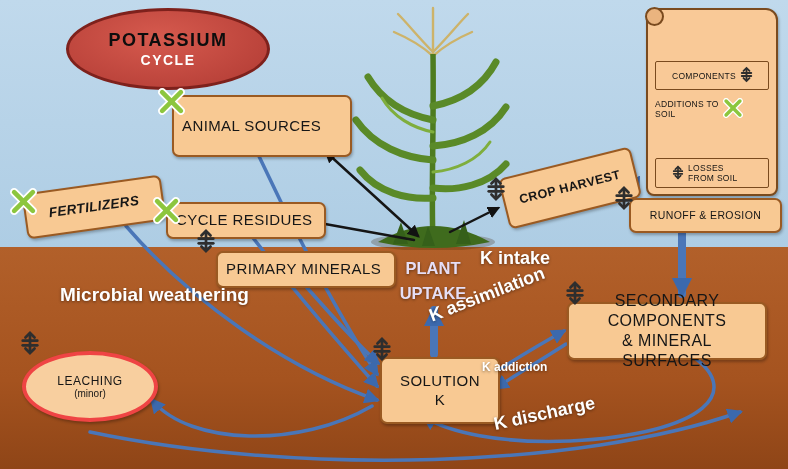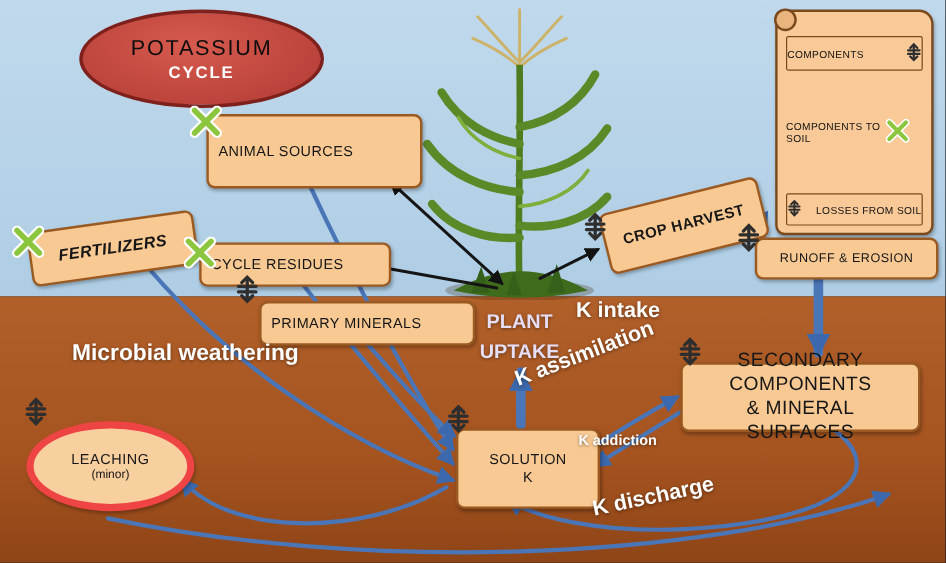--- a/index.html
+++ b/index.html
@@ -12,45 +12,45 @@
   .sky{position:absolute;left:0;top:0;width:788px;height:247px;
        background:linear-gradient(#c0d9ec,#aecde4);}
   .soil{position:absolute;left:0;top:247px;width:788px;height:222px;
        background:linear-gradient(#b2602a,#a5531f 60%,#8f4517);}
   
   .plant-layer{position:absolute;left:338px;top:2px;width:190px;height:248px;z-index:2;}
   .arrow-layer{position:absolute;left:0;top:0;width:788px;height:469px;z-index:3;}
   
   .node{position:absolute;background:#f8c993;border:2px solid #9a5a22;border-radius:7px;
         box-shadow:1px 2px 3px rgba(0,0,0,.28);display:flex;flex-direction:column;
-        justify-content:center;padding:3px 8px;font-size:12px;color:#161616;
+        justify-content:center;padding:3px 8px;font-size:15px;color:#161616;
         letter-spacing:.4px;line-height:1.25;z-index:5;}
   .node.centered{align-items:center;text-align:center;}
   .node .l2{font-size:inherit;}
   
   .title-ellipse{position:absolute;left:66px;top:8px;width:198px;height:76px;
         background:radial-gradient(ellipse at 45% 35%,#d65a4e,#b03a33);
         border:3px solid #7e211c;border-radius:50%;display:flex;flex-direction:column;
         align-items:center;justify-content:center;z-index:5;}
-  .title-ellipse .t1{font-weight:normal;font-size:18px;color:#0d0d0d;letter-spacing:1.5px;}
+  .title-ellipse .t1{font-weight:bold;font-size:18px;color:#0d0d0d;letter-spacing:1.5px;}
   .title-ellipse .t2{font-weight:bold;font-size:14px;color:#ffffff;letter-spacing:1.5px;margin-top:1px;}
   
   .scroll{position:absolute;left:646px;top:8px;width:132px;height:188px;
         background:#f9c997;border:2px solid #7a4a1e;border-radius:6px 12px 8px 8px;
         z-index:5;box-shadow:1px 2px 3px rgba(0,0,0,.28);padding:20px 7px 6px 7px;
         box-sizing:border-box;display:flex;flex-direction:column;justify-content:space-between;}
   .scroll::before{content:'';position:absolute;left:-3px;top:-3px;width:15px;height:15px;
         border:2px solid #7a4a1e;border-radius:50%;background:#eab47f;}
   .scroll-entry{display:flex;align-items:center;gap:4px;font-size:8.5px;letter-spacing:.3px;
         color:#141414;}
-  .scroll-entry.boxed{border:1.5px solid #7a4a1e;padding:4px 0;border-radius:2px;
-        justify-content:space-between;}
+  .scroll-entry.boxed{border:1.5px solid #7a4a1e;padding:4px 16px;border-radius:2px;
+        justify-content:space-between;margin-top:31px;}
   
   .leach{position:absolute;left:22px;top:351px;width:128px;height:63px;
-        background:#f8cf9f;border:6px solid #ef4444;border-radius:50%;
+        background:#f8cf9f;border:4px solid #ef4444;border-radius:50%;
         display:flex;flex-direction:column;align-items:center;justify-content:center;
         z-index:5;box-shadow:1px 2px 3px rgba(0,0,0,.28);}
   .leach .l1{font-size:12px;letter-spacing:.5px;color:#161616;}
   .leach .l2{font-size:10px;color:#161616;}
   
   .icon{position:absolute;z-index:6;line-height:0;}
   
   .flabel{position:absolute;z-index:7;color:#ffffff;font-weight:bold;
         text-shadow:0 1px 3px rgba(0,0,0,.45);white-space:nowrap;}
   .uptake{color:#e6def5;text-align:center;font-size:16.5px;line-height:1.5;}
@@ -146,21 +146,21 @@
               <path d="M6 8 L11 3 L16 8"></path>
               <path d="M6 20 L11 25 L16 20"></path>
               <path d="M3 11.5 L19 11.5"></path>
               <path d="M3 16.5 L19 16.5"></path>
             </g>
           </svg>
       </span>
     </div>
     <div class="scroll-entry">
       <span>
-        <span>COMPONENTS TO</span><br>
+        <span>ADDITIONS TO</span><br>
         <span>SOIL</span>
       </span>
       <span class="icon-inline">
         <svg viewBox="0 0 26 26" width="20" height="20">
             <g stroke-linecap="round">
               <path d="M4 4 L22 22 M22 4 L4 22" stroke="#ffffff" stroke-width="8"></path>
               <path d="M4 4 L22 22 M22 4 L4 22" stroke="#8cc63e" stroke-width="4.5"></path>
             </g>
           </svg>
       </span>

